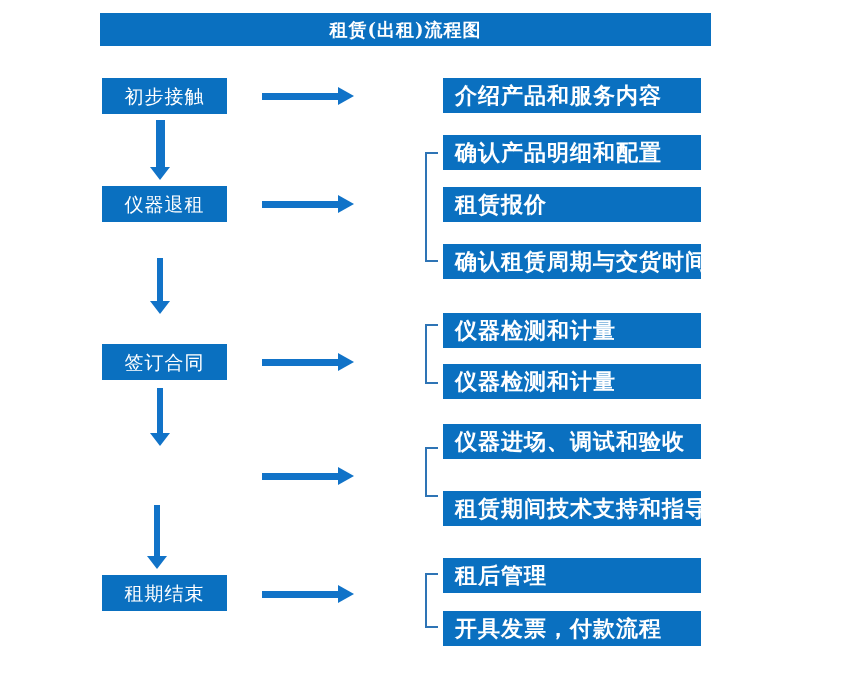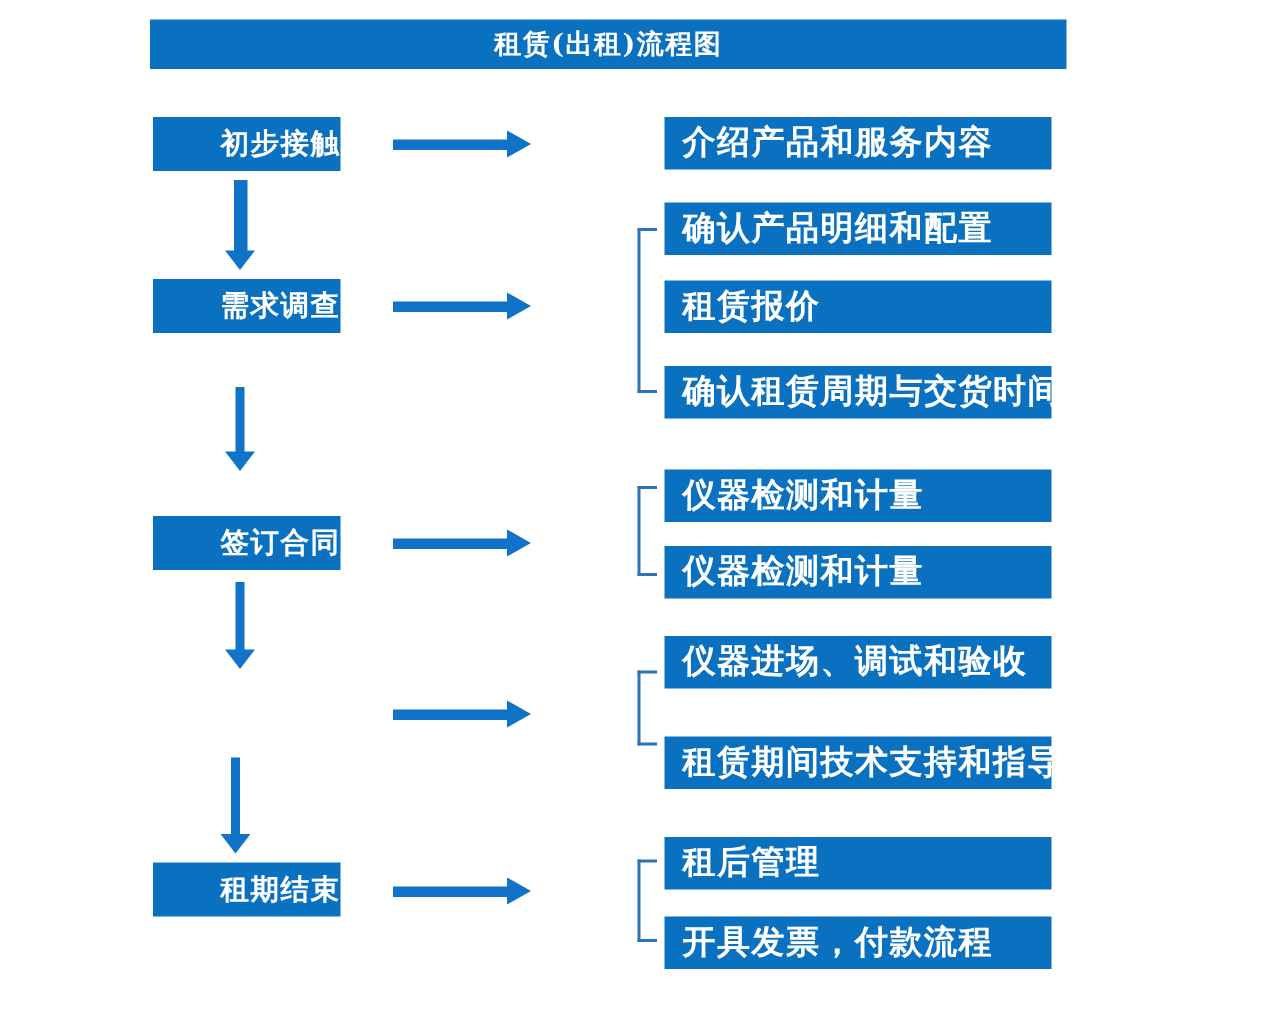--- a/index.html
+++ b/index.html
@@ -26,22 +26,22 @@
     color: var(--text-white);
     font-size: 18px; font-weight: bold;
     text-align: center; line-height: 33px;
     letter-spacing: 1px;
   }
   .step-box {
     position: absolute;
     left: 102px; width: 125px; height: 36px;
     background: var(--box-blue);
     color: var(--text-white);
-    font-size: 19px; font-weight: bold;
-    text-align: right; line-height: 36px;
+    font-size: 19px; font-weight: normal;
+    text-align: center; line-height: 36px;
     letter-spacing: 1px;
   }
   .detail-box {
     position: absolute;
     left: 443px; width: 258px; height: 35px;
     background: var(--box-blue);
     color: var(--text-white);
     font-size: 22px; font-weight: bold;
     line-height: 35px;
     padding-left: 12px;
@@ -85,21 +85,21 @@
   }
 </style>
 </head>
 <body>
 
 <div class="canvas">
 
   <div class="title-bar">租赁(出租)流程图</div>
 
   <div class="step-box" style="top:78px">初步接触</div>
-  <div class="step-box" style="top:186px">需求调查</div>
+  <div class="step-box" style="top:186px">仪器退租</div>
   <div class="step-box" style="top:344px">签订合同</div>
   <div class="step-box" style="top:575px">租期结束</div>
 
   <div class="varrow thick" style="left:150px; top:120px; height:60px">
       <div class="stem"></div>
       <div class="head"></div>
     </div>
   <div class="varrow" style="left:150px; top:258px; height:56px">
       <div class="stem"></div>
       <div class="head"></div>

